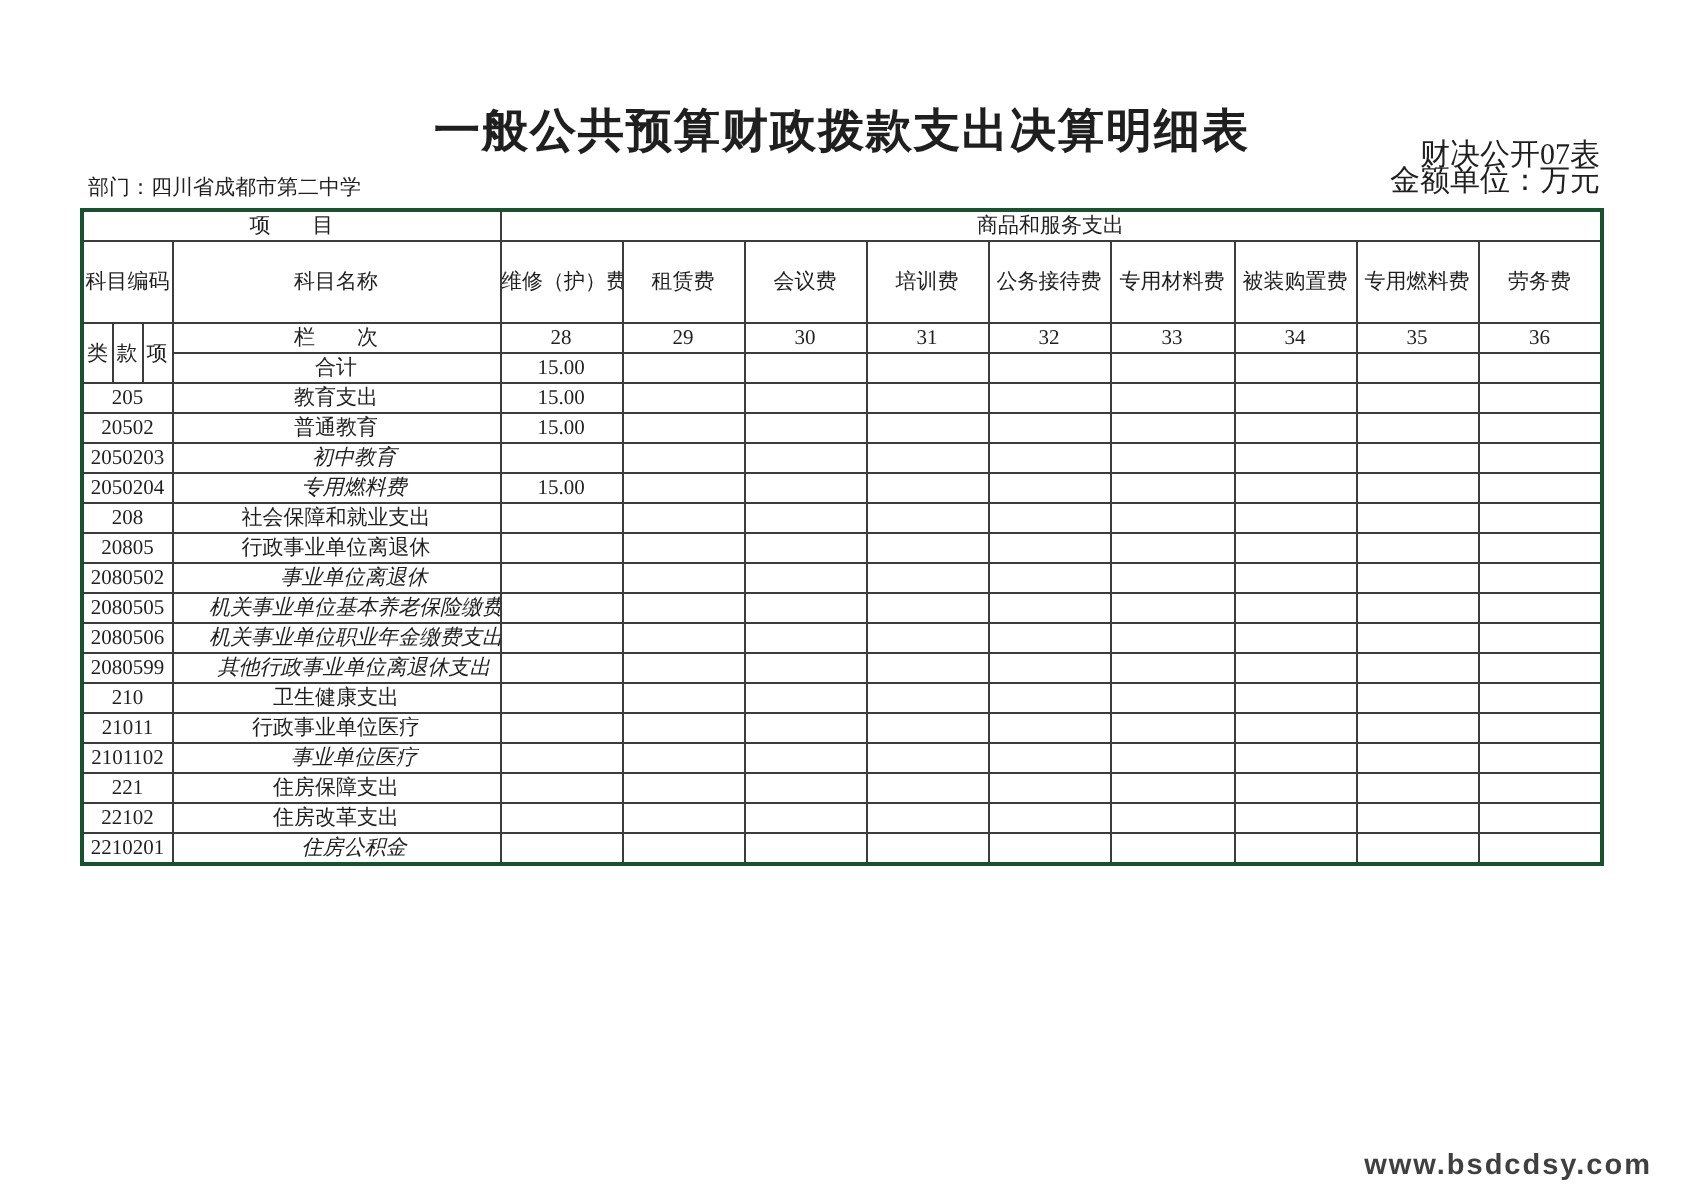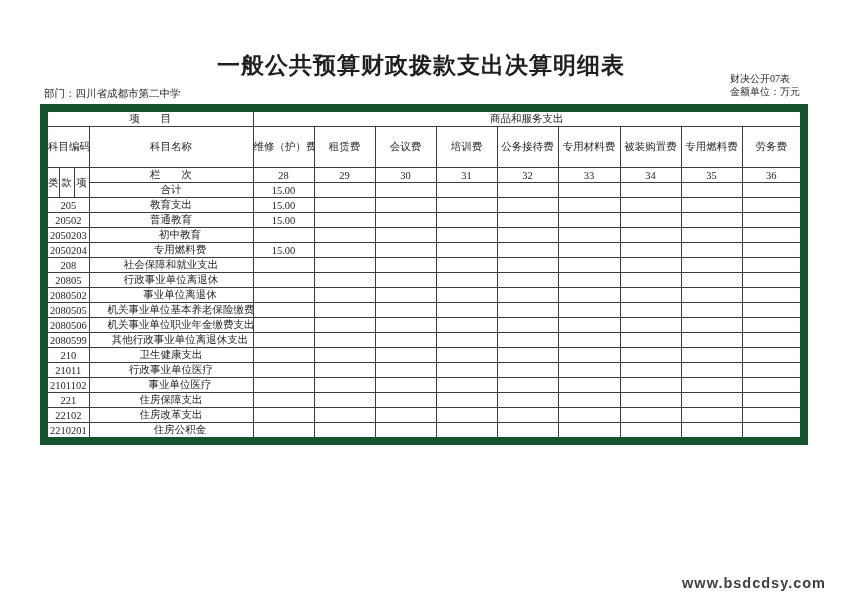--- a/index.html
+++ b/index.html
@@ -13,47 +13,47 @@
     margin:0 auto;
   }
   .title{
     position:absolute;top:50px;left:0;width:842px;
     text-align:center;
     font-family:"Liberation Sans","DejaVu Sans",sans-serif;
     font-weight:700;font-size:23px;letter-spacing:1px;
   }
   .meta-right{
     position:absolute;top:72px;right:42px;
-    font-size:10px;line-height:13px;
+    text-align:right;font-size:15px;line-height:13px;
   }
   .department{
     position:absolute;top:87px;left:44px;
     font-size:10.5px;
   }
   table.fin{
     position:absolute;top:104px;left:40px;
     width:760px;
     border-collapse:collapse;table-layout:fixed;
-    border:8px solid #14532d;
+    border:2px solid #14532d;
   }
   table.fin td{
     border:1px solid #3c3c3c;
     font-size:10.5px;
     padding:0;
     overflow:hidden;white-space:nowrap;
     text-align:center;vertical-align:middle;
     height:14px;
   }
   tr.r-group td{height:12px;}
   tr.r-fees td{height:40px;}
   tr.r-cnum td{height:14px;}
   tr.r-total td{height:14px;}
   td.cell-code{text-align:left;padding-left:2px;margin-left:20px;}
   td.cell-name{text-align:left;padding-left:3px;}
-  td.cell-name.indent{padding-left:18px;}
+  td.cell-name.indent{padding-left:18px;font-style:italic;}
   td.cell-val{text-align:right;padding-right:4px;}
   .note{
     position:absolute;top:419px;left:40px;width:780px;
     font-size:10.5px;
   }
   .pageno{
     position:absolute;top:540px;left:0;width:842px;
     text-align:center;font-size:10.5px;color:#3a3a3a;
   }
   .watermark{

